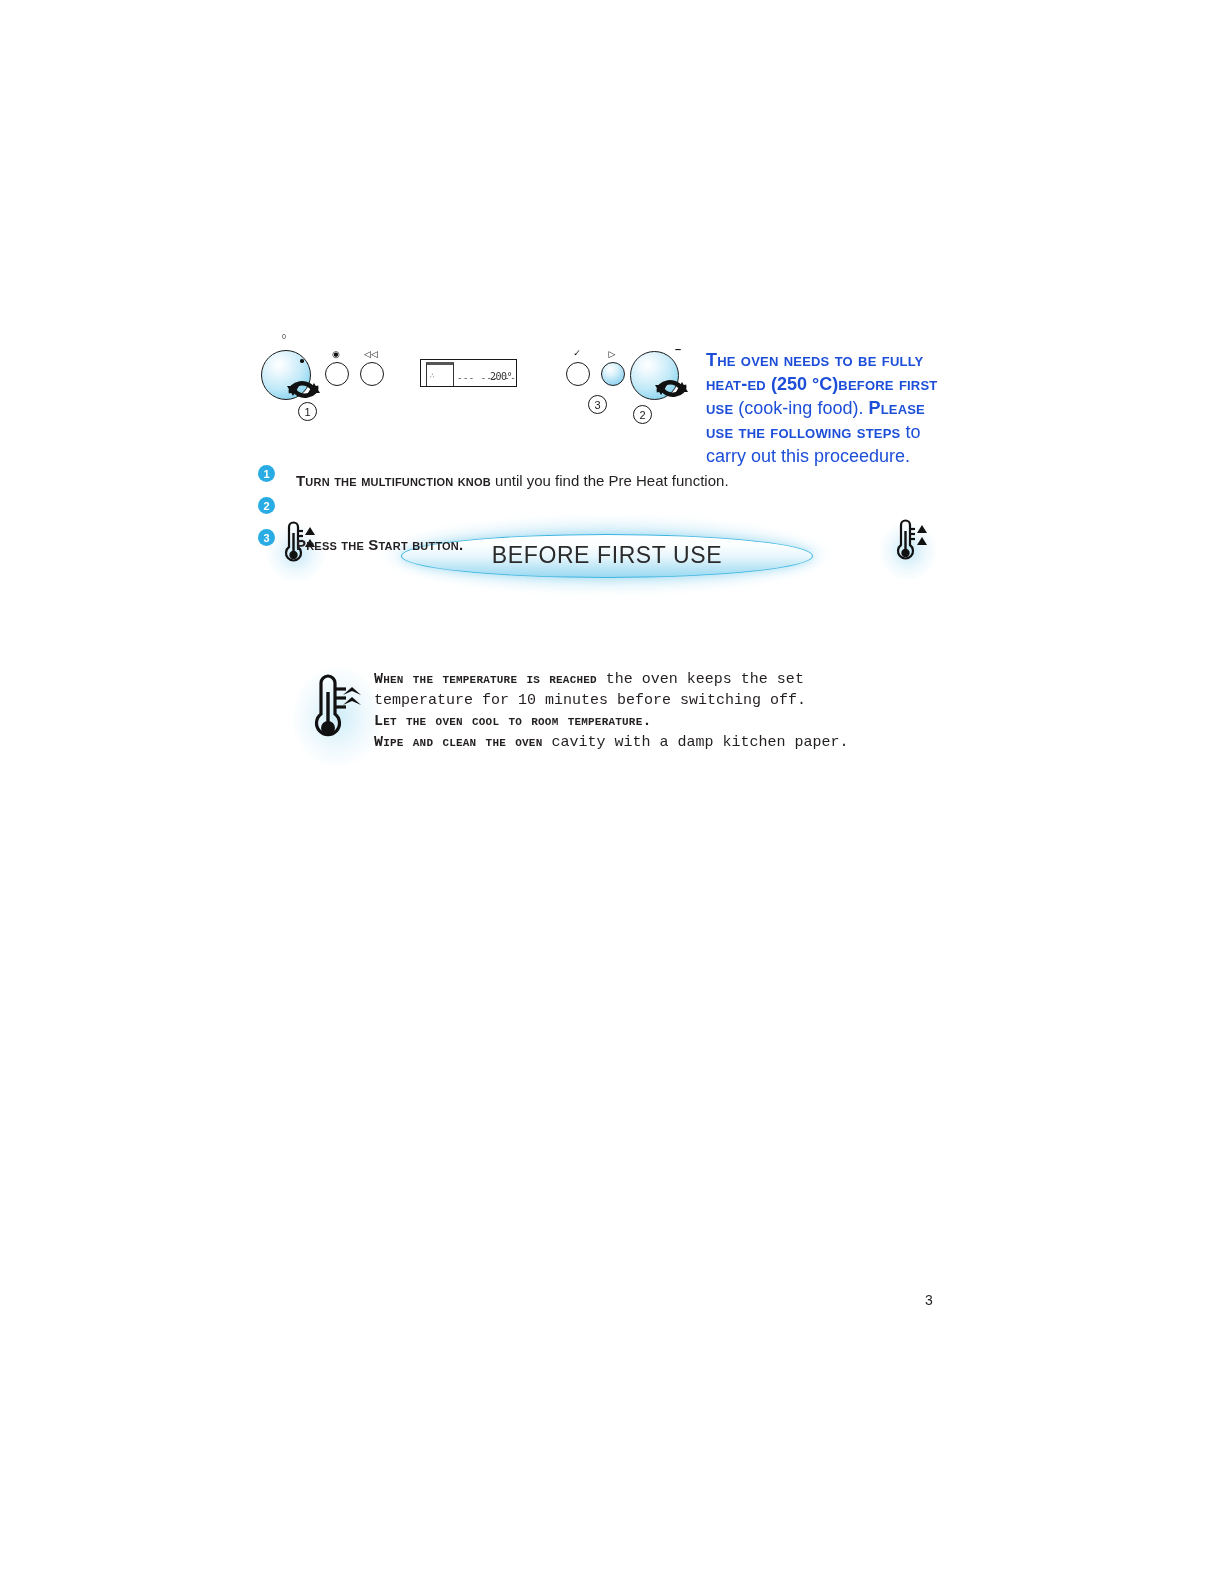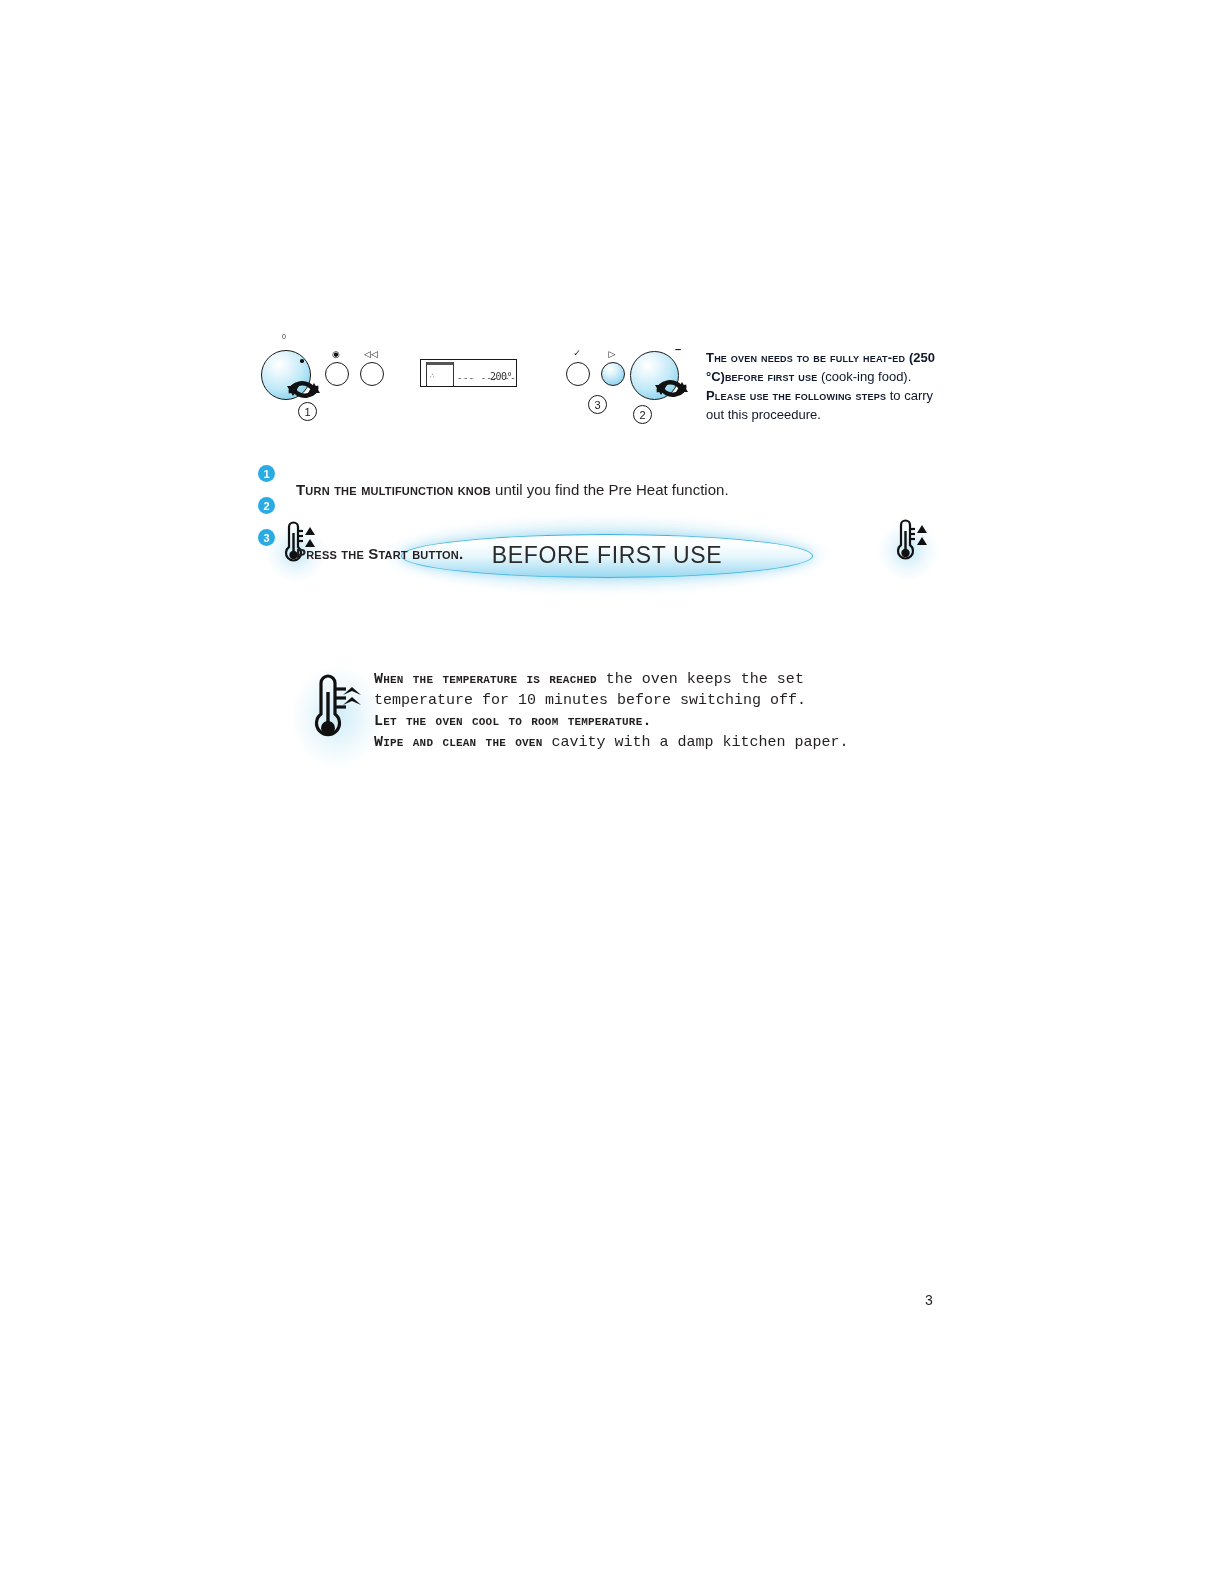--- a/index.html
+++ b/index.html
@@ -232,23 +232,23 @@
   }
   #sign-minus { left: 420px; top: 3px; }
   #sign-plus  { left: 423px; top: 43px; }
 
   
   #intro {
     position: absolute;
     left: 706px;
     top: 348px;
     width: 232px;
-    font-size: 13px;
-    line-height: 19px;
-    color: #0f172a;
+    font-size: 18px;
+    line-height: 24px;
+    color: #1d4ed8;
   }
   .sc {
     font-variant: small-caps;
     font-weight: bold;
     letter-spacing: 0.2px;
   }
 
   
   #steps {
     position: absolute;
@@ -271,21 +271,21 @@
     color: #ffffff;
     font-size: 11px;
     font-weight: bold;
     display: flex;
     align-items: center;
     justify-content: center;
   }
   .step-text {
     position: absolute;
     left: 38px;
-    top: 17px;
+    top: 8px;
     font-size: 15px;
     line-height: 22px;
     white-space: nowrap;
   }
 
   
   #note {
     position: absolute;
     left: 296px;
     top: 665px;

